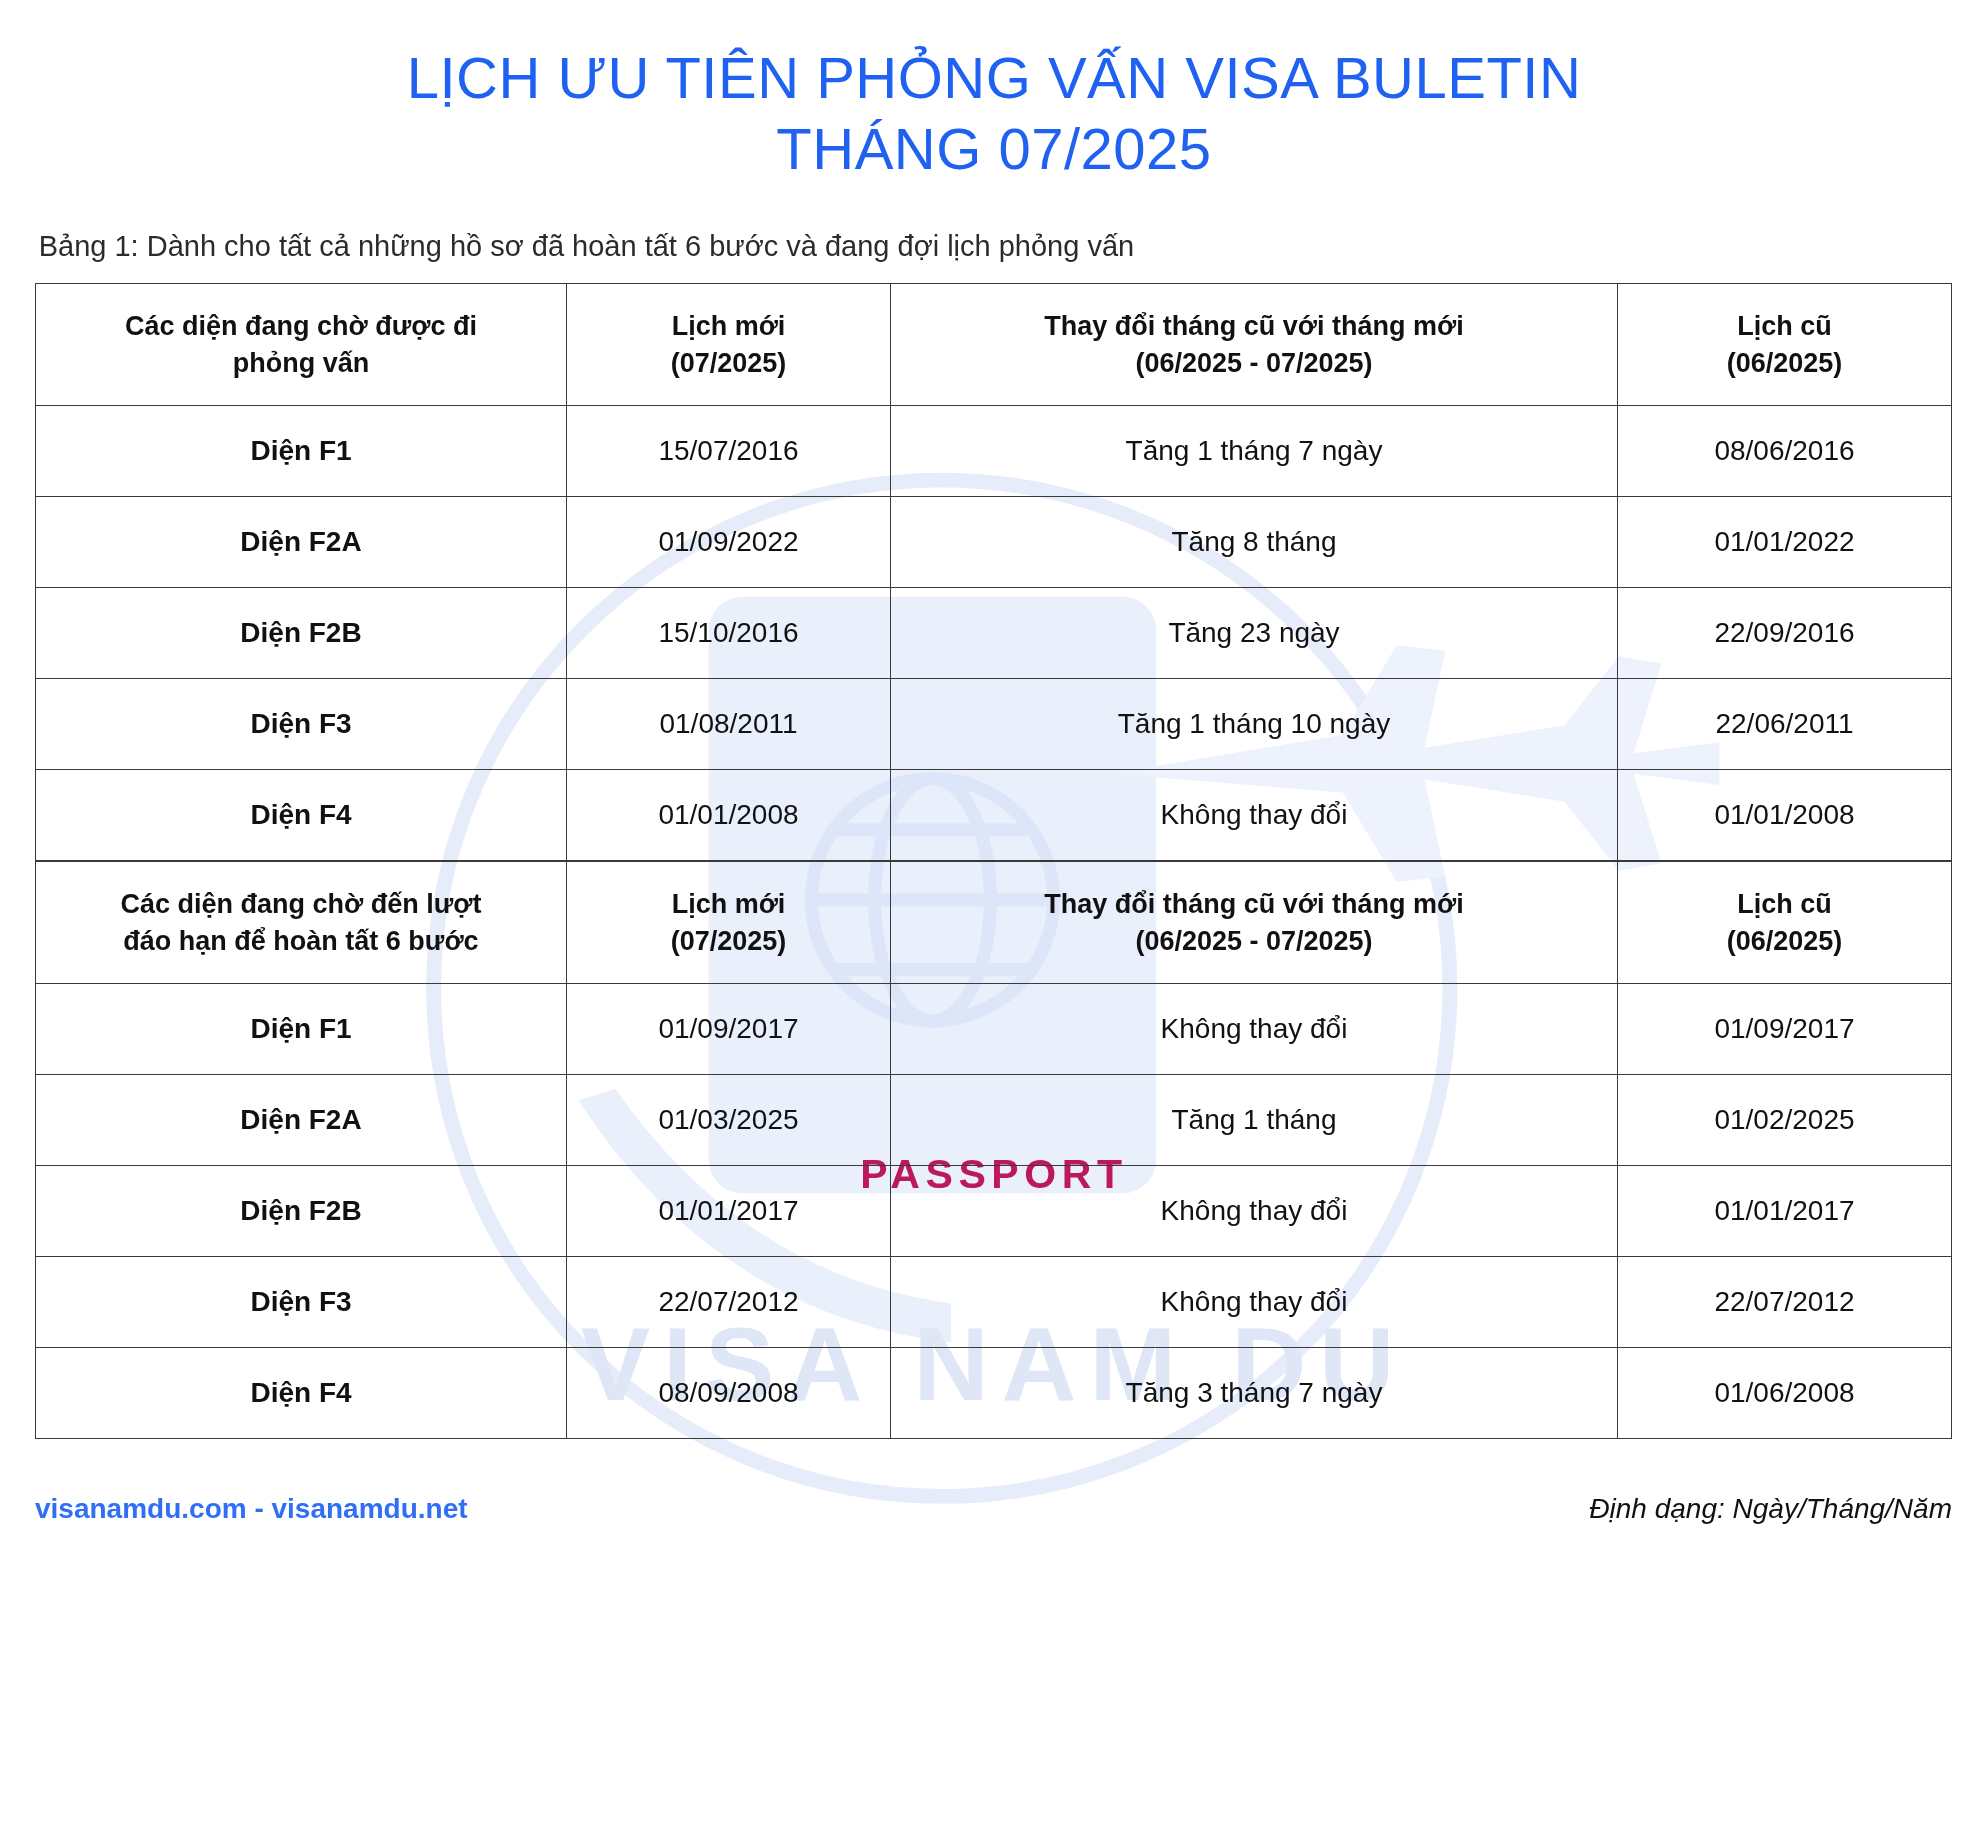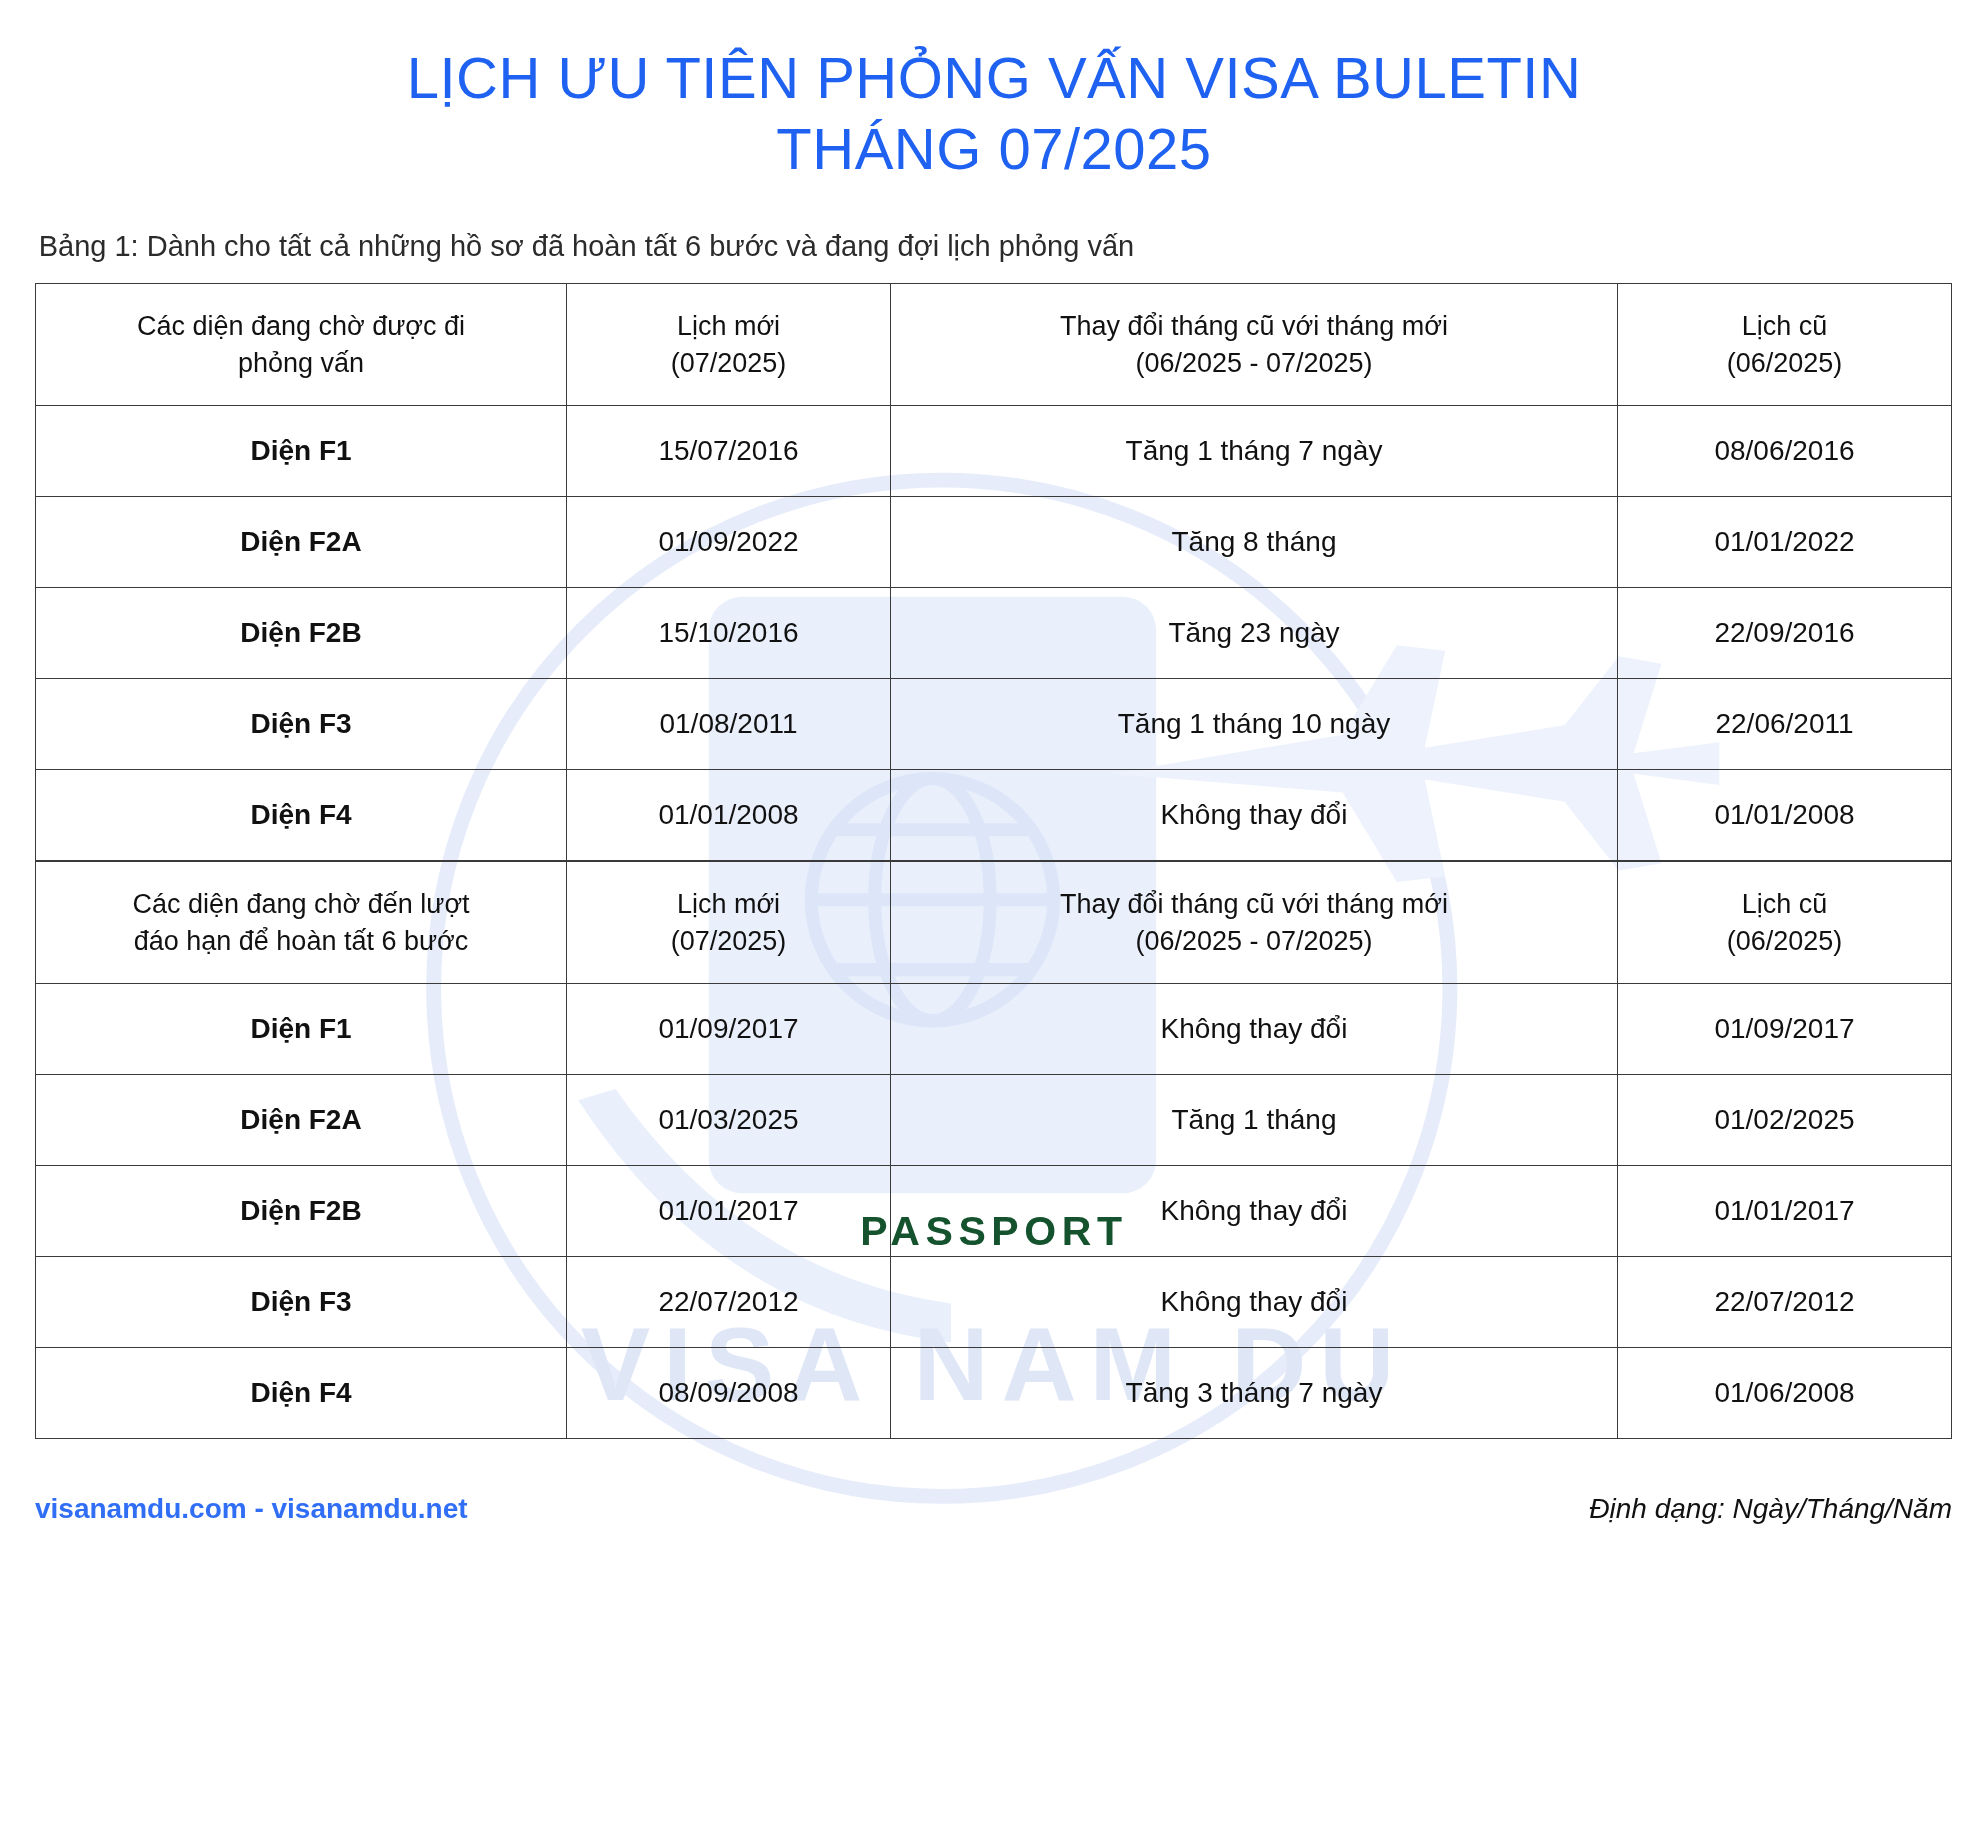--- a/index.html
+++ b/index.html
@@ -33,25 +33,25 @@
     font-size: 104px;
     font-weight: bold;
     letter-spacing: 13px;
     color: #dfe7f7;
     white-space: nowrap;
   }
   .wm-passport {
     position: absolute;
     left: 50%;
     transform: translateX(-50%);
-    top: 1208px;
+    top: 1151px;
     font-size: 41px;
     font-weight: bold;
     letter-spacing: 5.6px;
-    color: #14532d;
+    color: #be185d;
     white-space: nowrap;
   }
 
   .page {
     position: relative;
     z-index: 1;
     padding: 28px 35px 0 35px;
     box-sizing: border-box;
   }
 
@@ -84,21 +84,21 @@
   }
   table.vb th, table.vb td {
     border: 1.9px solid #3a3a3a;
     text-align: center;
     vertical-align: middle;
     padding: 0;
     background: transparent;
   }
   table.vb th {
     font-size: 27px;
-    font-weight: normal;
+    font-weight: bold;
     color: #111111;
     line-height: 1.35;
     height: 110px;
     padding: 5.6px 9.3px;
   }
   table.vb td {
     font-size: 28px;
     height: 90px;
     color: #111111;
   }

